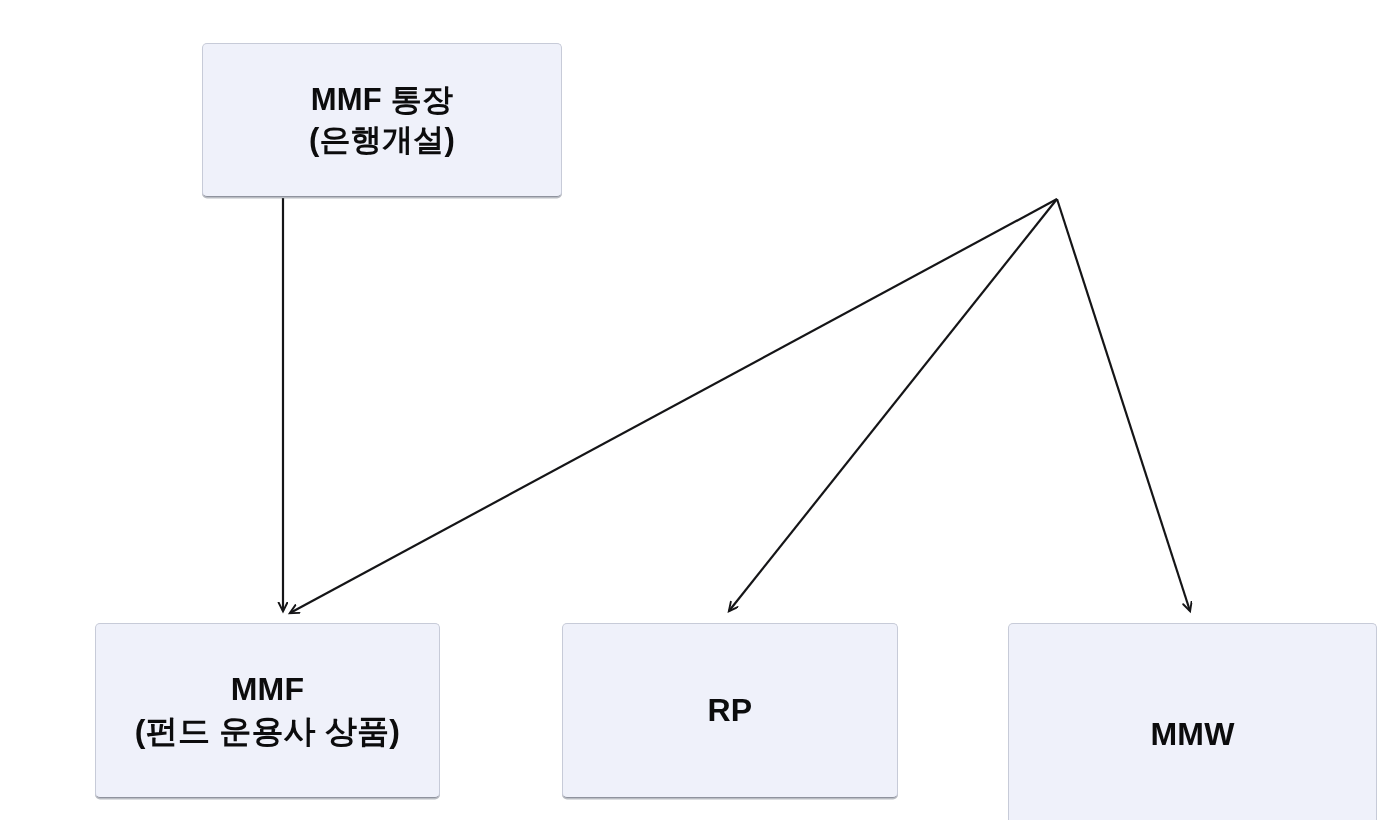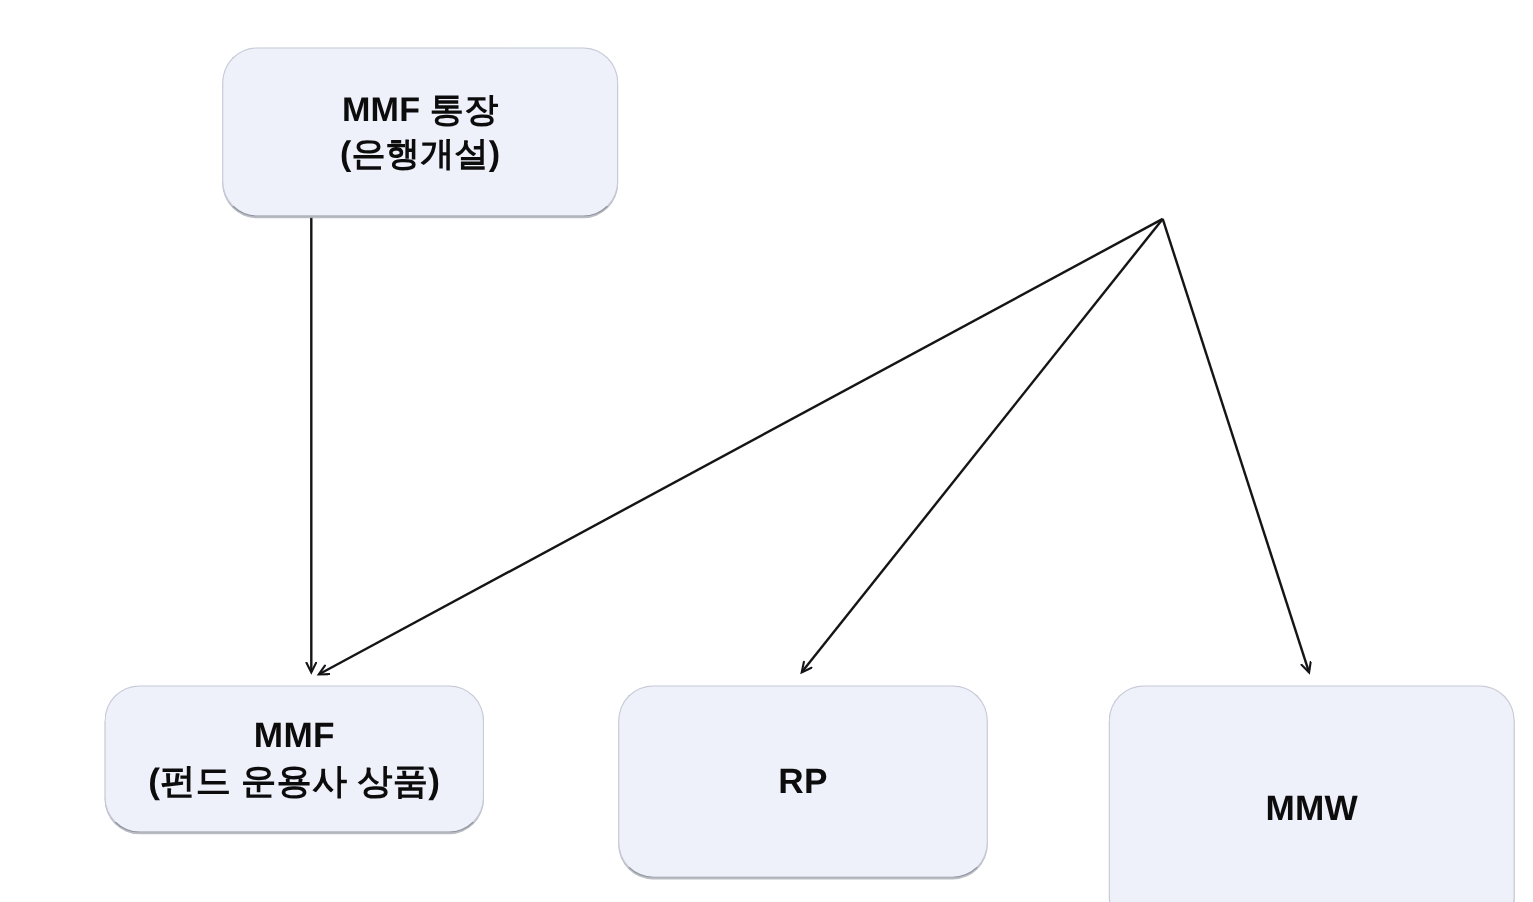--- a/index.html
+++ b/index.html
@@ -11,37 +11,37 @@
     overflow: hidden;
     font-family: "Liberation Sans", "DejaVu Sans", sans-serif;
   }
   .node {
     position: absolute;
     box-sizing: border-box;
     background: #eff1fa;
     border: 1.5px solid #c7cbd8;
     border-bottom-color: #8f939e;
     box-shadow: 0 1.5px 0 rgba(130,134,145,0.55);
-    border-radius: 32px;
+    border-radius: 5px;
     display: flex;
     flex-direction: column;
     justify-content: center;
     align-items: center;
     text-align: center;
     font-weight: 700;
     color: #0c0c0d;
     line-height: 1.3;
     letter-spacing: 0.2px;
   }
   .node .line { white-space: nowrap; }
   .fs-top { font-size: 31px; }
   .fs-bottom { font-size: 32px; }
   #node-mmf-passbook { left: 202px; top: 43px;  width: 360px; height: 154px; }
   #node-cma-account  { left: 890px; top: 43px;  width: 357px; height: 154px; }
-  #node-mmf-product  { left: 95px;  top: 623px; width: 345px; height: 134px; }
+  #node-mmf-product  { left: 95px;  top: 623px; width: 345px; height: 175px; }
   #node-rp           { left: 562px; top: 623px; width: 336px; height: 175px; justify-content: center; }
   #node-mmw          { left: 1008px;top: 623px; width: 369px; height: 224px; }
   #edges {
     position: absolute;
     left: 0; top: 0;
     width: 1394px; height: 820px;
     pointer-events: none;
   }
 </style>
 </head>

